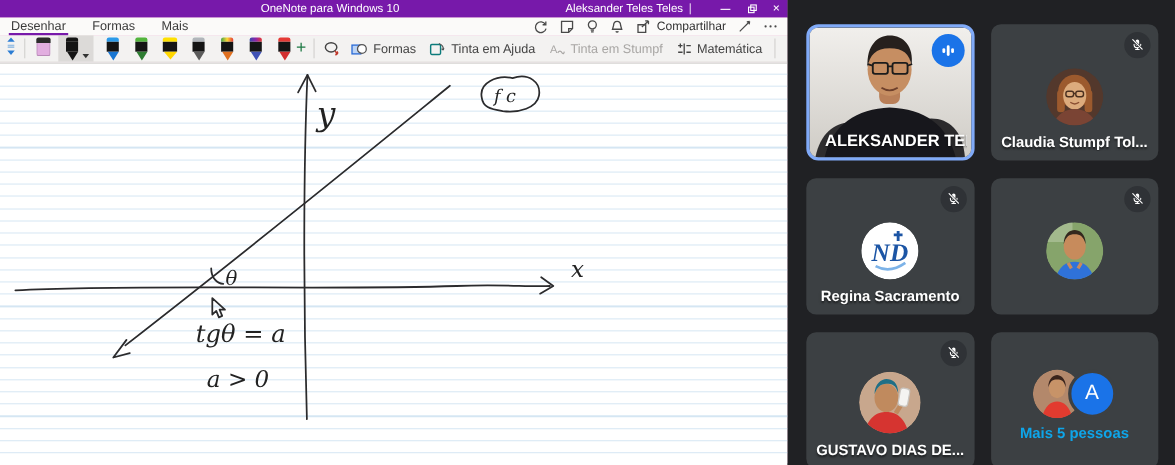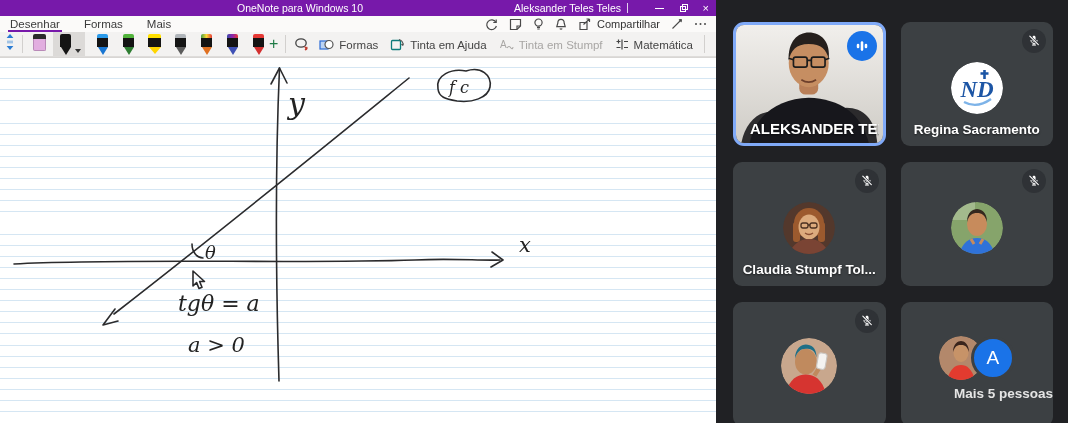--- a/index.html
+++ b/index.html
@@ -74,21 +74,21 @@
     background:#2f3236; display:flex; align-items:center; justify-content:center; }
   .audio-btn { position:absolute; top:6px; right:6px; width:30px; height:30px; border-radius:50%;
     background:#1a73e8; display:flex; align-items:center; justify-content:center; }
   .avatar { position:absolute; left:50%; top:40px; transform:translateX(-50%); width:52px; height:52px;
     border-radius:50%; overflow:hidden; }
   .video-fill { position:absolute; inset:0; }
   .overflow-avatars { position:absolute; left:50%; top:34px; transform:translateX(-50%); width:76px; height:44px; }
   .ov-photo { position:absolute; left:0; top:0; width:44px; height:44px; border-radius:50%; overflow:hidden; }
   .ov-letter { position:absolute; right:0; top:0; width:44px; height:44px; border-radius:50%; background:#1a73e8;
     border:3px solid #3c4043; color:#fff; font-size:19px; display:flex; align-items:center; justify-content:center; }
-  .ov-name { position:absolute; left:0; right:0; top:84px; text-align:right; color:#e5e5e5; font-size:13.5px; font-weight:bold; }
+  .ov-name { position:absolute; left:0; right:0; top:84px; text-align:center; color:#0ea5e9; font-size:13.5px; font-weight:bold; }
 </style>
 </head>
 <body>
 
 <div class="stage">
 
   <div class="on-window">
 
     <div class="on-titlebar">
       <span class="on-title">OneNote para Windows 10</span>
@@ -341,43 +341,20 @@
             <g fill="none" stroke="#fff" stroke-width="1.7" stroke-linecap="round">
               <path d="M6.8 10.9c0 2.9 2.3 5.2 5.2 5.2 1 0 2-.3 2.8-.8M17.2 10.9c0 .9-.2 1.7-.6 2.4"></path>
               <path d="M12 16.1v2.5M9.2 18.9h5.6"></path>
             </g>
             <path d="M4.8 3.6 19.4 18.2" stroke="#2f3236" stroke-width="3.6" stroke-linecap="round"></path>
             <path d="M4.8 3.6 19.4 18.2" stroke="#fff" stroke-width="1.8" stroke-linecap="round"></path>
           </svg>
         </span>
         <span class="avatar">
           <svg width="52" height="52" viewBox="0 0 52 52">
-              <circle cx="26" cy="26" r="26" fill="#fff"></circle>
-            <text x="26" y="35" text-anchor="middle" font-size="23" font-weight="bold" font-style="italic" font-family="Liberation Serif, serif" fill="#1c55a5">ND</text>
-            <path d="M33.5,8 v9 M29.5,11.5 h8" stroke="#1c55a5" stroke-width="2.6"></path>
-            <path d="M13,40 q13,7 27,-3" fill="none" stroke="#7db3e8" stroke-width="2.4"></path>
-          </svg>
-        </span>
-        <span class="tile-name">Regina Sacramento</span>
-      </div>
-
-      <div class="tile">
-        <span class="mic-btn">
-          <svg width="14" height="14" viewBox="0 0 24 24">
-            <path d="M12 3.2c-1.5 0-2.7 1.2-2.7 2.7v4.6c0 1.5 1.2 2.7 2.7 2.7s2.7-1.2 2.7-2.7V5.9c0-1.5-1.2-2.7-2.7-2.7z" fill="#fff"></path>
-            <g fill="none" stroke="#fff" stroke-width="1.7" stroke-linecap="round">
-              <path d="M6.8 10.9c0 2.9 2.3 5.2 5.2 5.2 1 0 2-.3 2.8-.8M17.2 10.9c0 .9-.2 1.7-.6 2.4"></path>
-              <path d="M12 16.1v2.5M9.2 18.9h5.6"></path>
-            </g>
-            <path d="M4.8 3.6 19.4 18.2" stroke="#2f3236" stroke-width="3.6" stroke-linecap="round"></path>
-            <path d="M4.8 3.6 19.4 18.2" stroke="#fff" stroke-width="1.8" stroke-linecap="round"></path>
-          </svg>
-        </span>
-        <span class="avatar">
-          <svg width="52" height="52" viewBox="0 0 52 52">
               <circle cx="26" cy="26" r="26" fill="#53382c"></circle>
             <circle cx="26" cy="21" r="15" fill="#9c5a2e"></circle>
             <rect x="10" y="20" width="7" height="20" rx="3" fill="#9c5a2e"></rect>
             <rect x="35" y="20" width="7" height="20" rx="3" fill="#9c5a2e"></rect>
             <ellipse cx="26" cy="25" rx="10.5" ry="12.5" fill="#dcab7d"></ellipse>
             <path d="M6,52 C10,41 18,37 26,37 C34,37 42,41 46,52 Z" fill="#7a4434"></path>
             <g fill="none" stroke="#4a3020" stroke-width="1.3">
                 <rect x="18" y="21" width="7" height="5" rx="2"></rect>
                 <rect x="27" y="21" width="7" height="5" rx="2"></rect>
                 <path d="M25,23 h2"></path>
@@ -395,52 +372,76 @@
             <g fill="none" stroke="#fff" stroke-width="1.7" stroke-linecap="round">
               <path d="M6.8 10.9c0 2.9 2.3 5.2 5.2 5.2 1 0 2-.3 2.8-.8M17.2 10.9c0 .9-.2 1.7-.6 2.4"></path>
               <path d="M12 16.1v2.5M9.2 18.9h5.6"></path>
             </g>
             <path d="M4.8 3.6 19.4 18.2" stroke="#2f3236" stroke-width="3.6" stroke-linecap="round"></path>
             <path d="M4.8 3.6 19.4 18.2" stroke="#fff" stroke-width="1.8" stroke-linecap="round"></path>
           </svg>
         </span>
         <span class="avatar">
           <svg width="52" height="52" viewBox="0 0 52 52">
-              <circle cx="26" cy="26" r="26" fill="#86a46b"></circle>
-            <rect x="0" y="0" width="24" height="18" fill="#b8c9a4" opacity=".6"></rect>
-            <ellipse cx="26" cy="22" rx="10" ry="12" fill="#c78b5c"></ellipse>
-            <path d="M16,20 C16,10 22,7 26,7 C30,7 36,10 36,20 C34,13 31,11 26,11 C21,11 18,13 16,20 Z" fill="#34281e"></path>
-            <path d="M8,52 C12,40 18,36 26,36 C34,36 40,40 44,52 Z" fill="#2f72d9"></path>
-            <path d="M20,37 l3,5 M32,37 l-3,5" stroke="#c78b5c" stroke-width="3"></path>
-          </svg>
-        </span>
+              <circle cx="26" cy="26" r="26" fill="#fff"></circle>
+            <text x="26" y="35" text-anchor="middle" font-size="23" font-weight="bold" font-style="italic" font-family="Liberation Serif, serif" fill="#1c55a5">ND</text>
+            <path d="M33.5,8 v9 M29.5,11.5 h8" stroke="#1c55a5" stroke-width="2.6"></path>
+            <path d="M13,40 q13,7 27,-3" fill="none" stroke="#7db3e8" stroke-width="2.4"></path>
+          </svg>
+        </span>
+        <span class="tile-name">Regina Sacramento</span>
       </div>
 
       <div class="tile">
         <span class="mic-btn">
           <svg width="14" height="14" viewBox="0 0 24 24">
             <path d="M12 3.2c-1.5 0-2.7 1.2-2.7 2.7v4.6c0 1.5 1.2 2.7 2.7 2.7s2.7-1.2 2.7-2.7V5.9c0-1.5-1.2-2.7-2.7-2.7z" fill="#fff"></path>
             <g fill="none" stroke="#fff" stroke-width="1.7" stroke-linecap="round">
               <path d="M6.8 10.9c0 2.9 2.3 5.2 5.2 5.2 1 0 2-.3 2.8-.8M17.2 10.9c0 .9-.2 1.7-.6 2.4"></path>
               <path d="M12 16.1v2.5M9.2 18.9h5.6"></path>
             </g>
             <path d="M4.8 3.6 19.4 18.2" stroke="#2f3236" stroke-width="3.6" stroke-linecap="round"></path>
             <path d="M4.8 3.6 19.4 18.2" stroke="#fff" stroke-width="1.8" stroke-linecap="round"></path>
           </svg>
         </span>
+        <span class="avatar">
+          <svg width="52" height="52" viewBox="0 0 52 52">
+              <circle cx="26" cy="26" r="26" fill="#86a46b"></circle>
+            <rect x="0" y="0" width="24" height="18" fill="#b8c9a4" opacity=".6"></rect>
+            <ellipse cx="26" cy="22" rx="10" ry="12" fill="#c78b5c"></ellipse>
+            <path d="M16,20 C16,10 22,7 26,7 C30,7 36,10 36,20 C34,13 31,11 26,11 C21,11 18,13 16,20 Z" fill="#34281e"></path>
+            <path d="M8,52 C12,40 18,36 26,36 C34,36 40,40 44,52 Z" fill="#2f72d9"></path>
+            <path d="M20,37 l3,5 M32,37 l-3,5" stroke="#c78b5c" stroke-width="3"></path>
+          </svg>
+        </span>
+      </div>
+
+      <div class="tile">
+        <span class="mic-btn">
+          <svg width="14" height="14" viewBox="0 0 24 24">
+            <path d="M12 3.2c-1.5 0-2.7 1.2-2.7 2.7v4.6c0 1.5 1.2 2.7 2.7 2.7s2.7-1.2 2.7-2.7V5.9c0-1.5-1.2-2.7-2.7-2.7z" fill="#fff"></path>
+            <g fill="none" stroke="#fff" stroke-width="1.7" stroke-linecap="round">
+              <path d="M6.8 10.9c0 2.9 2.3 5.2 5.2 5.2 1 0 2-.3 2.8-.8M17.2 10.9c0 .9-.2 1.7-.6 2.4"></path>
+              <path d="M12 16.1v2.5M9.2 18.9h5.6"></path>
+            </g>
+            <path d="M4.8 3.6 19.4 18.2" stroke="#2f3236" stroke-width="3.6" stroke-linecap="round"></path>
+            <path d="M4.8 3.6 19.4 18.2" stroke="#fff" stroke-width="1.8" stroke-linecap="round"></path>
+          </svg>
+        </span>
         <span class="avatar" style="width:56px;height:56px;top:36px;">
           <svg width="56" height="56" viewBox="0 0 52 52">
               <circle cx="26" cy="26" r="26" fill="#c8a78d"></circle>
             <ellipse cx="23" cy="22" rx="10" ry="12" fill="#c08a5e"></ellipse>
             <path d="M13,19 C13,10 19,6 23,6 C28,6 33,9 33,18 C31,11 28,10 23,10 C18,10 15,13 13,19 Z" fill="#1f6f86"></path>
             <path d="M4,52 C8,38 15,34 23,34 C31,34 38,38 42,52 Z" fill="#d63430"></path>
             <path d="M31,35 C34,30 36,27 38,24" stroke="#c08a5e" stroke-width="4" fill="none"></path>
             <rect x="34" y="14" width="8" height="15" rx="2.5" fill="#f4f3f1" stroke="#c9c5c0" transform="rotate(10 38 21)"></rect>
           </svg>
         </span>
+        <span class="tile-name">GUSTAVO DIAS DE...</span>
       </div>
 
       <div class="tile">
         <span class="overflow-avatars">
           <span class="ov-photo">
             <svg width="44" height="44" viewBox="0 0 44 44">
                 <circle cx="22" cy="22" r="22" fill="#b3886b"></circle>
               <ellipse cx="22" cy="17" rx="7.5" ry="9" fill="#c79368"></ellipse>
               <path d="M14,16 C14,8 19,5 22,5 C25,5 30,8 30,16 C28,10 26,9 22,9 C18,9 16,10 14,16 Z" fill="#3a241c"></path>
               <path d="M8,44 C11,33 16,29 22,29 C28,29 33,33 36,44 Z" fill="#e23b2f"></path>

